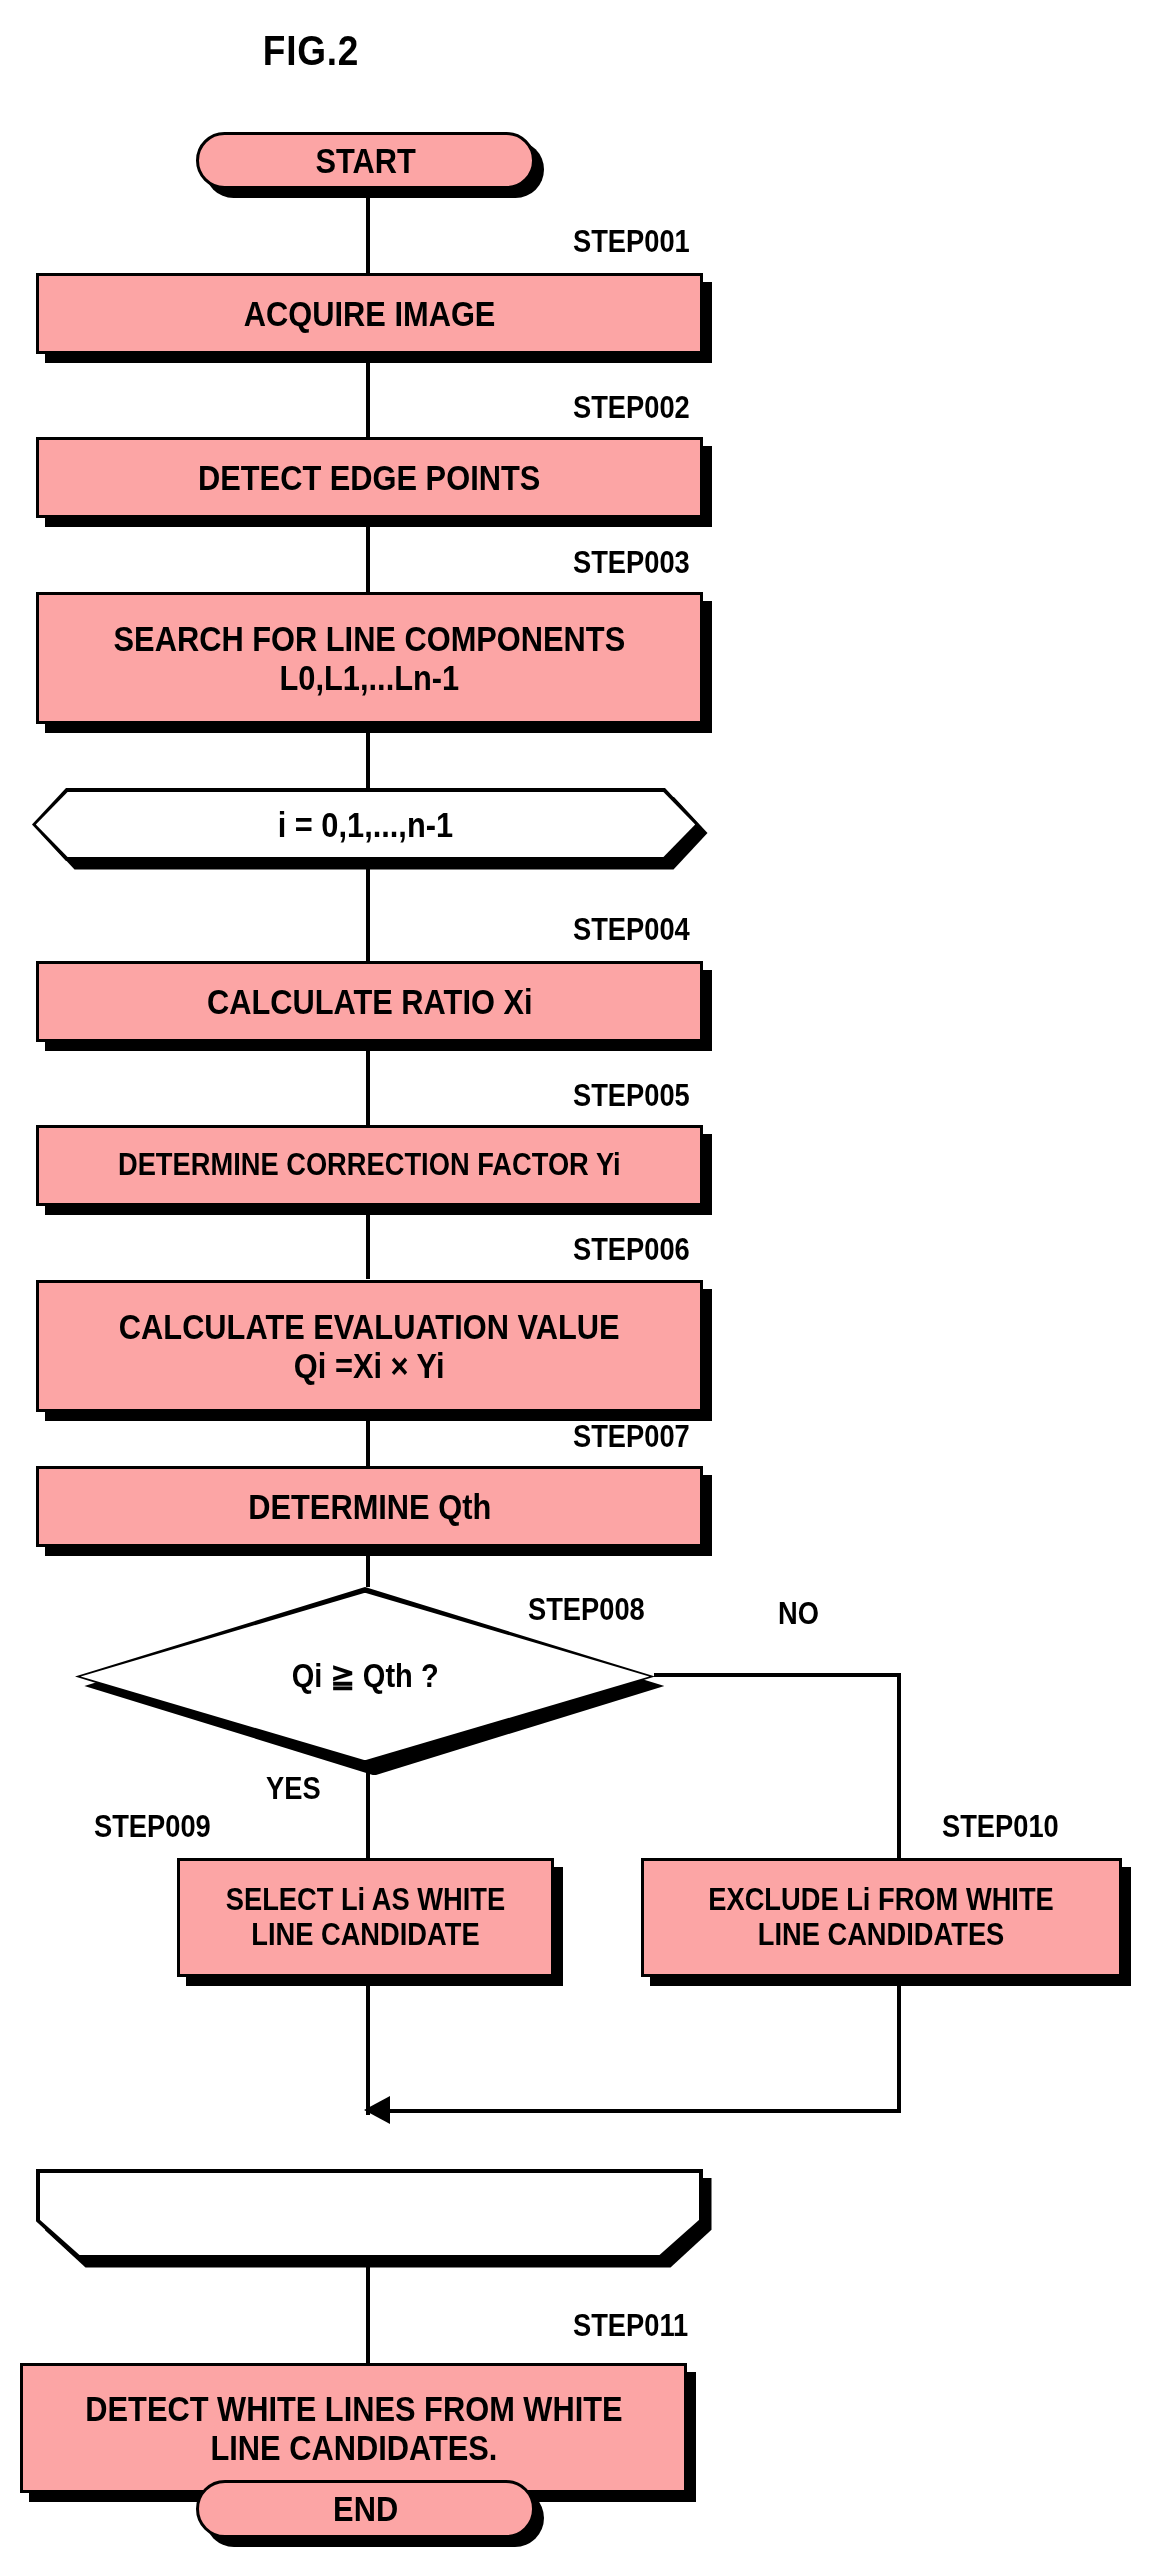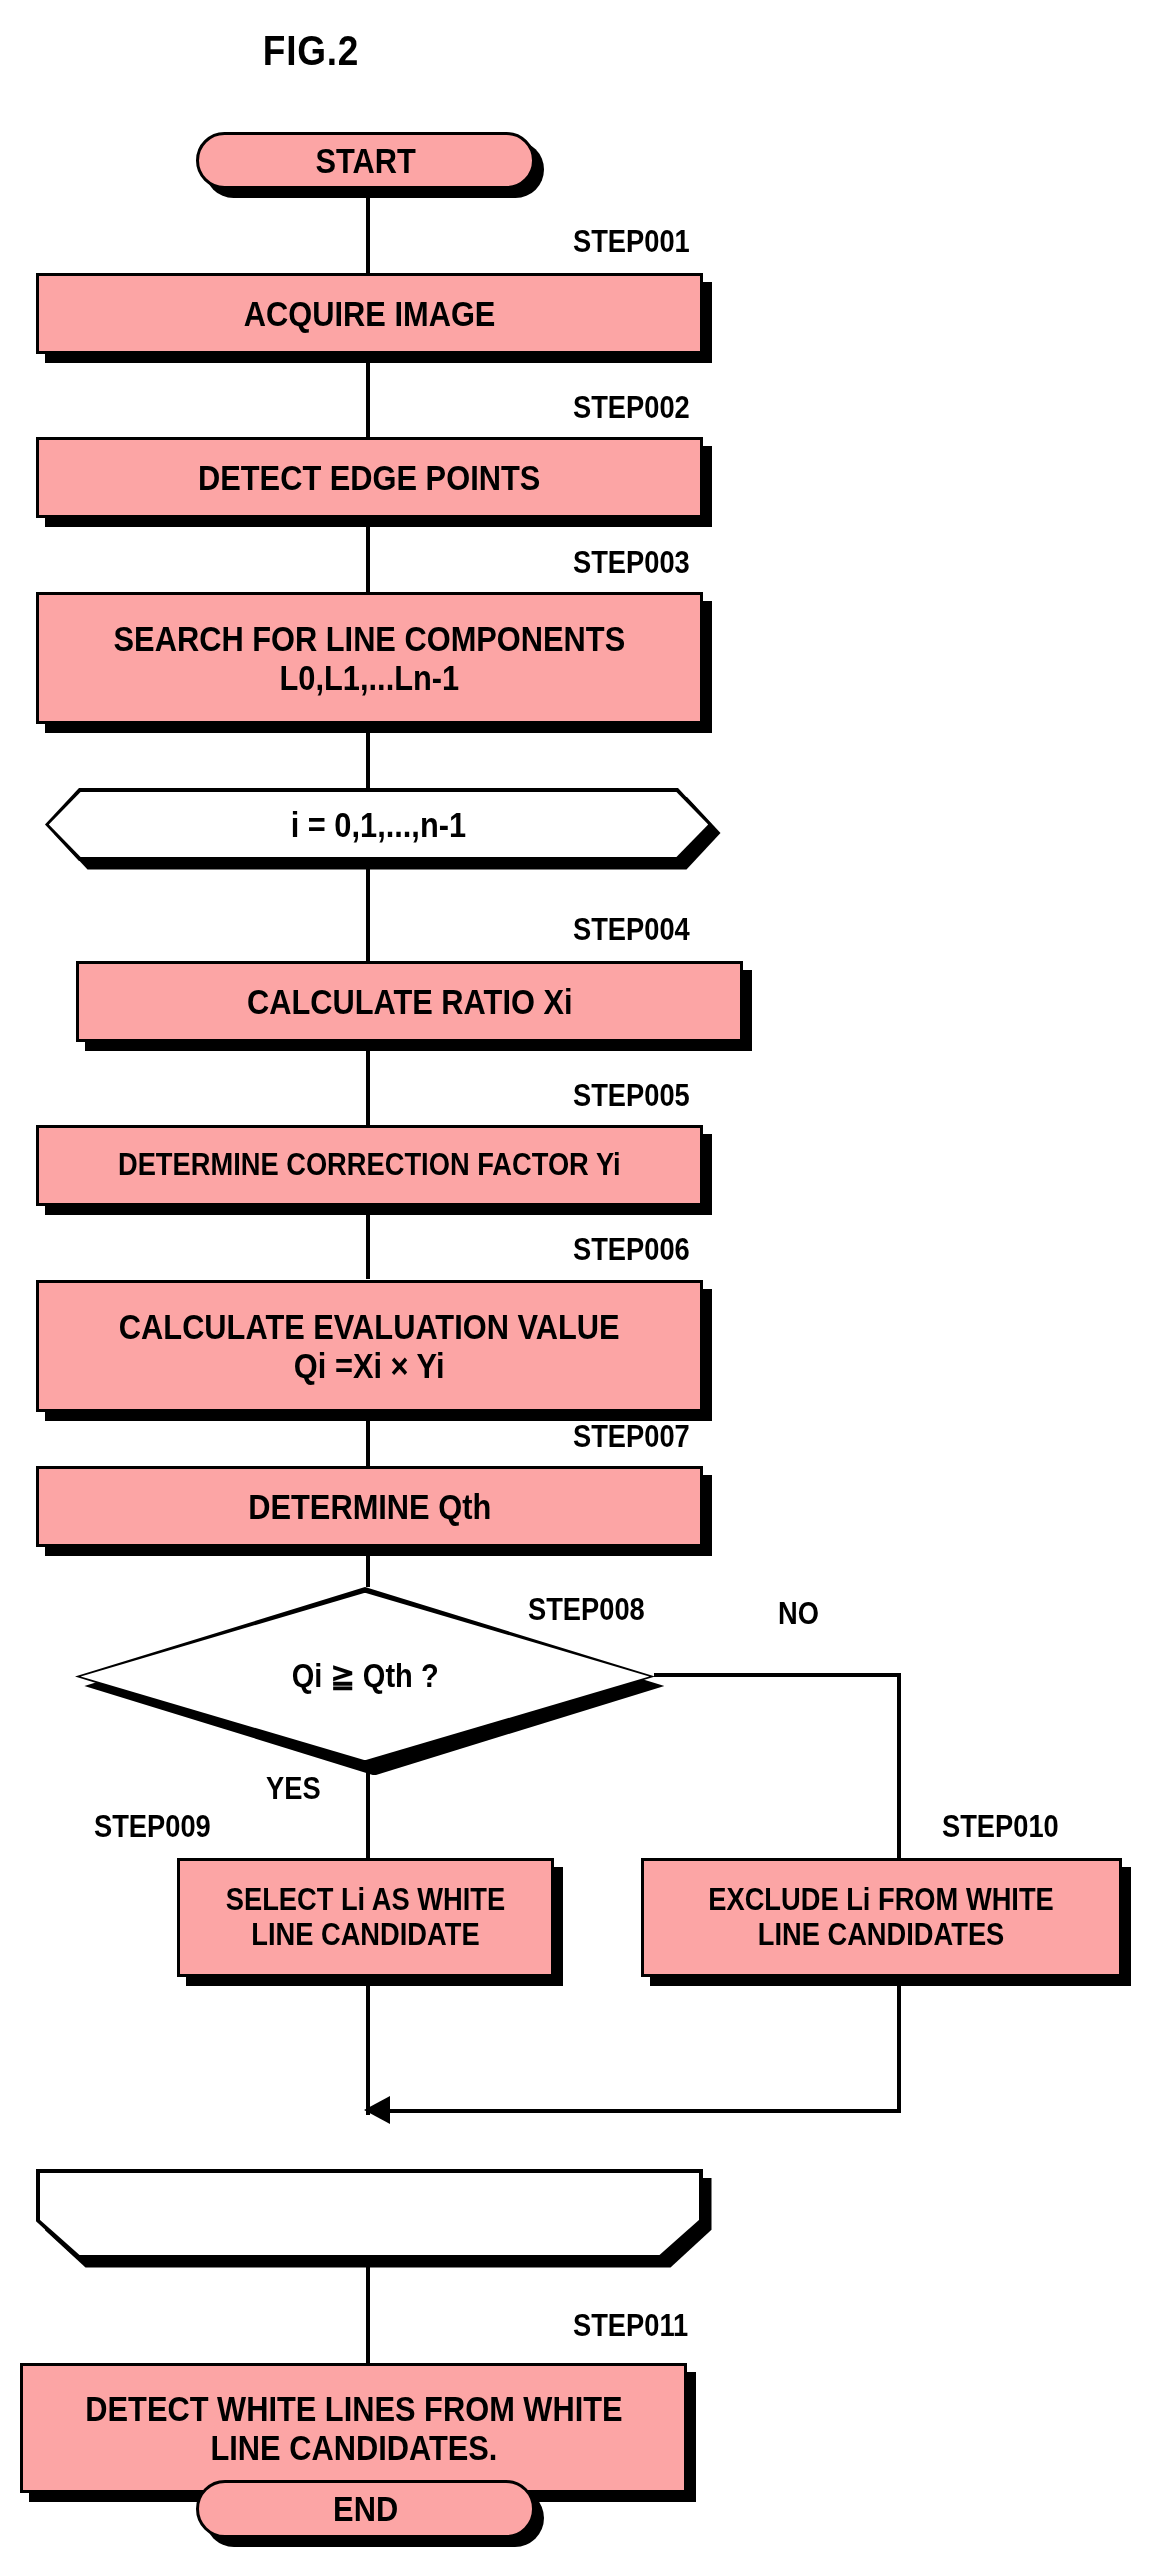--- a/index.html
+++ b/index.html
@@ -209,32 +209,32 @@
   <div class="node" style="left:36px; top:592px; width:667px; height:132px;">
     <div class="shadow"></div>
     <div class="face">
       <div class="label">SEARCH FOR LINE COMPONENTS
 L0,L1,...Ln-1</div>
     </div>
   </div>
 
   <div class="vline" style="left:366px; top:724px; height:64px;"></div>
 
-  <div class="node loopbox" style="left:45px; top:788px; width:667px; height:73px;">
+  <div class="node loopbox" style="left:32px; top:788px; width:667px; height:73px;">
     <div class="shadow"></div>
     <div class="face"></div>
     <div class="inner" style="z-index:2;">
       <div class="label">i = 0,1,...,n-1</div>
     </div>
   </div>
 
   <div class="vline" style="left:366px; top:861px; height:100px;"></div>
 
   <div class="step-tag" style="left:573px; top:912px;">STEP004</div>
-  <div class="node" style="left:36px; top:961px; width:667px; height:81px;margin-left:40px;">
+  <div class="node" style="left:36px; top:961px; width:667px; height:81px;">
     <div class="shadow"></div>
     <div class="face">
       <div class="label">CALCULATE RATIO Xi</div>
     </div>
   </div>
 
   <div class="vline" style="left:366px; top:1042px; height:85px;"></div>
 
   <div class="step-tag" style="left:573px; top:1078px;">STEP005</div>
   <div class="node" style="left:36px; top:1125px; width:667px; height:81px;">

